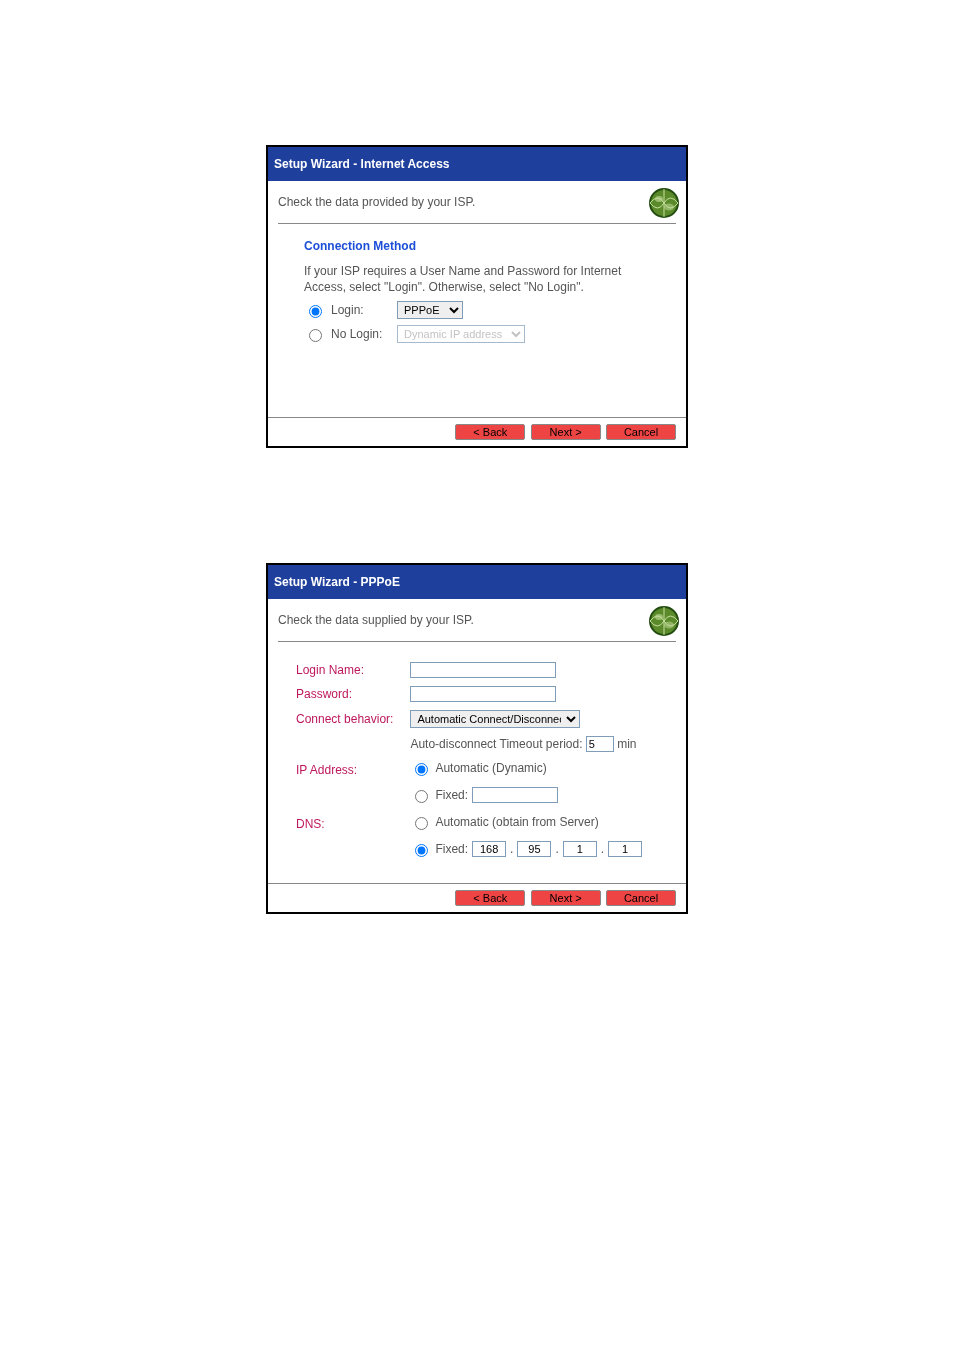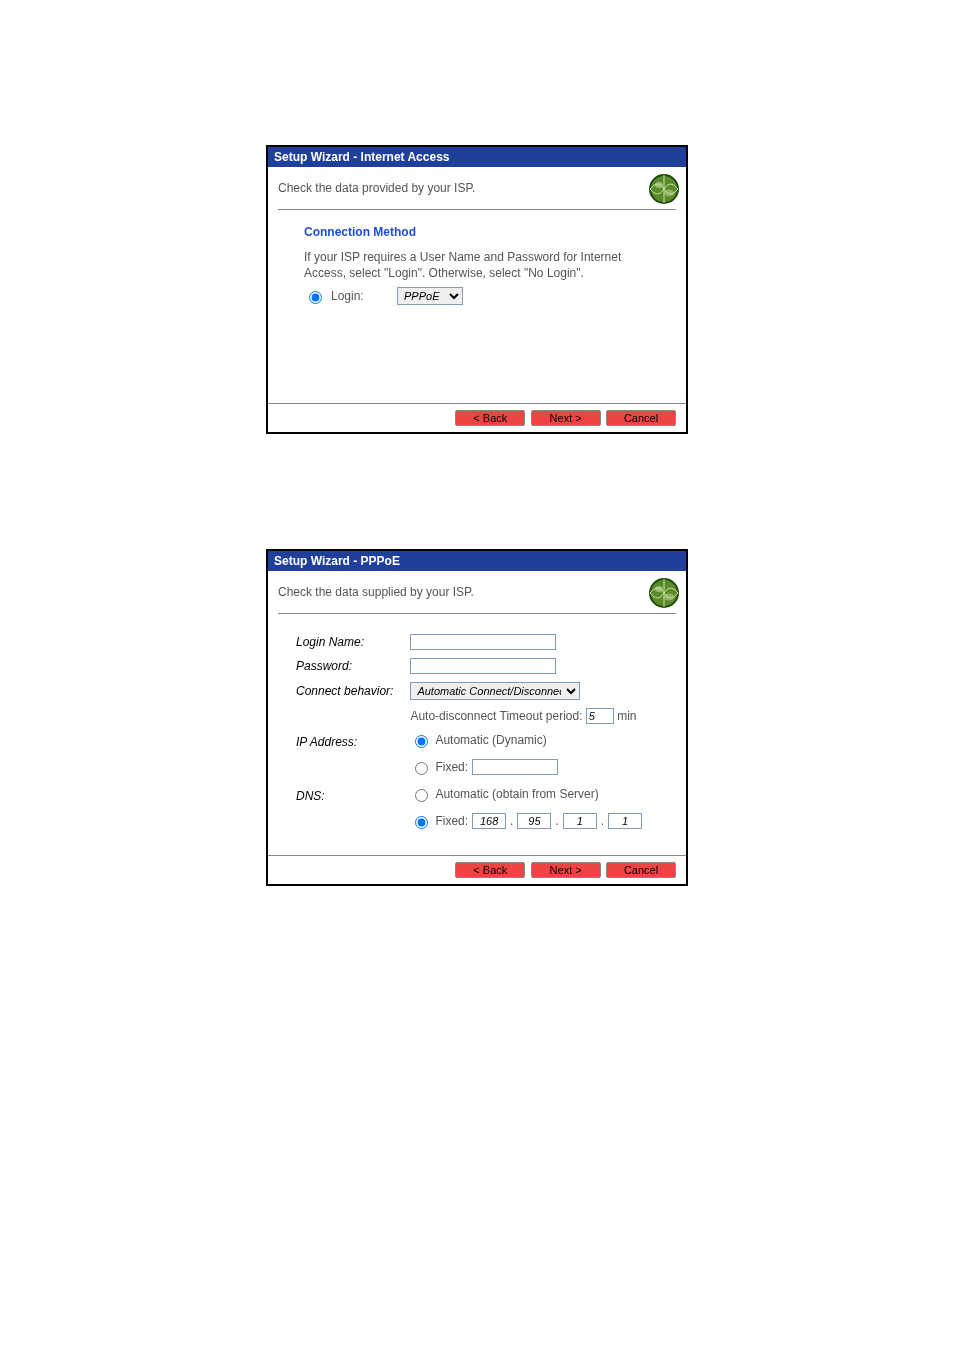--- a/index.html
+++ b/index.html
@@ -15,21 +15,21 @@
       width: 418px;
       margin: 0 auto;
       background: #fff;
     }
     .dialog-wrapper-1 { margin-top: 145px; }
     .dialog-wrapper-2 { margin-top: 115px; }
     .title-bar {
       background: #1f3f9d;
       color: #fff;
       font-weight: bold;
-      padding: 3px 6px;
+      padding: 10px 6px;
       font-size: 12px;
     }
     .header {
       position: relative;
       padding: 14px 55px 14px 10px;
       color: #555;
     }
     .globe-icon {
       position: absolute;
       right: 6px;
@@ -64,21 +64,20 @@
       gap: 6px;
     }
     .radio-row label {
       width: 60px;
       color: #555;
     }
     select, input[type="text"], input[type="password"] {
       font-size: 11px;
       padding: 1px 2px;
       border: 1px solid #7f9db9;
-      font-style: italic;
     }
     select.disabled-sel {
       color: #aaa;
       background: #fff;
     }
     .button-bar {
       text-align: right;
       padding: 6px 10px;
       border-top: 1px solid #888;
       margin-top: 4px;
@@ -90,25 +89,24 @@
       margin-left: 2px;
       border: 1px solid #888;
       background: #ef4444;
       border-radius: 2px;
     }
     
     .form-table {
       width: 100%;
     }
     .form-table td.labelcol {
-      color: #000000;
+      color: #be185d;
       padding: 3px 4px;
       vertical-align: middle;
       white-space: nowrap;
-      font-style: italic;
     }
     .form-table td.valcol {
       padding: 3px 4px;
       color: #555;
     }
     input.textfield {
       width: 140px;
     }
     input.octet {
       width: 28px;
@@ -149,20 +147,27 @@
       <div class="helper-text">If your ISP requires a User Name and Password for Internet Access, select "Login". Otherwise, select "No Login".</div>
 
       <div class="radio-row">
         <input type="radio" name="connmethod" checked="" style="">
         <label>Login:</label>
         <select style="width:66px;">
           <option>PPPoE</option>
         </select>
       </div>
 
+      <div class="radio-row">
+        <input type="radio" name="connmethod" style="">
+        <label>No Login:</label>
+        <select disabled="" class="disabled-sel" style="width:128px;">
+          <option>Dynamic IP address</option>
+        </select>
+      </div>
     </div>
     <div class="button-bar">
       <button class="nav-btn">&lt; Back</button>
       <button class="nav-btn">Next &gt;</button>
       <button class="nav-btn">Cancel</button>
     </div>
   </div>
 </div>
 
 <div class="dialog-wrapper-2">

